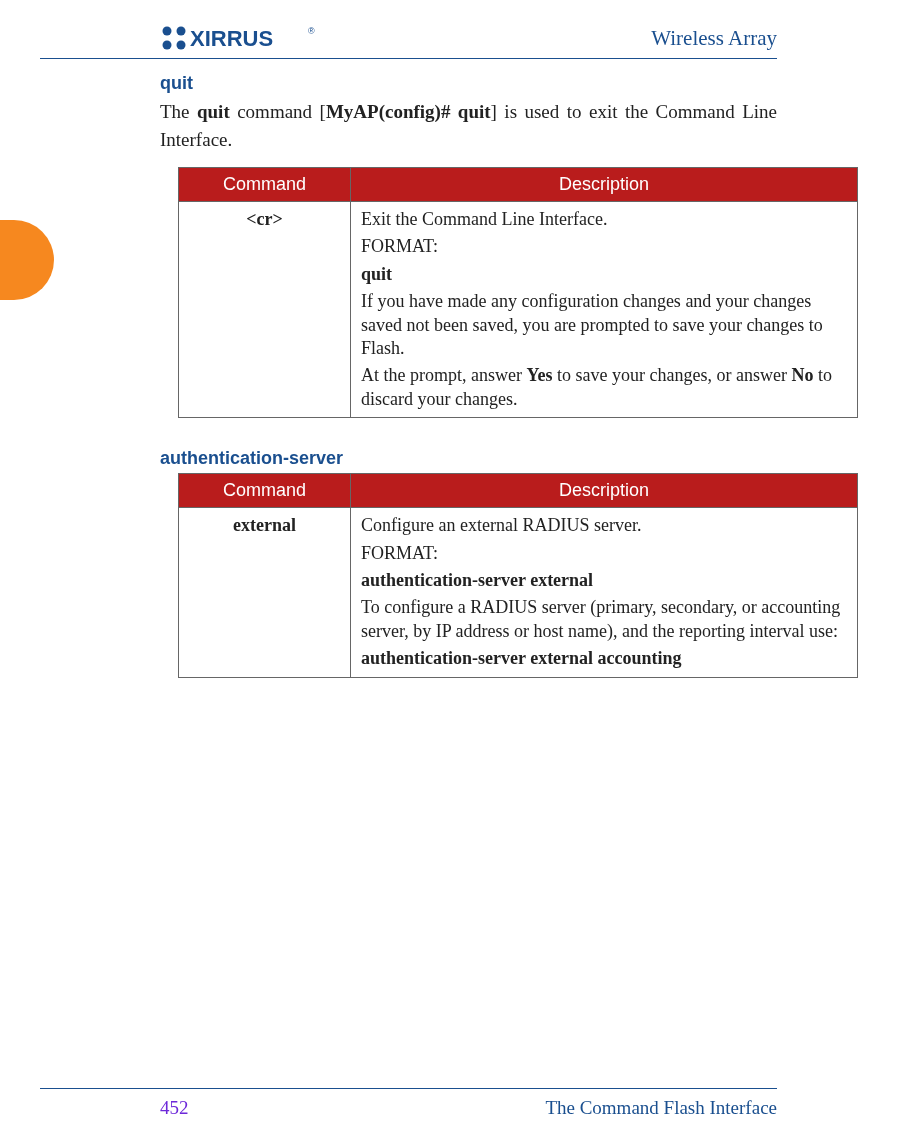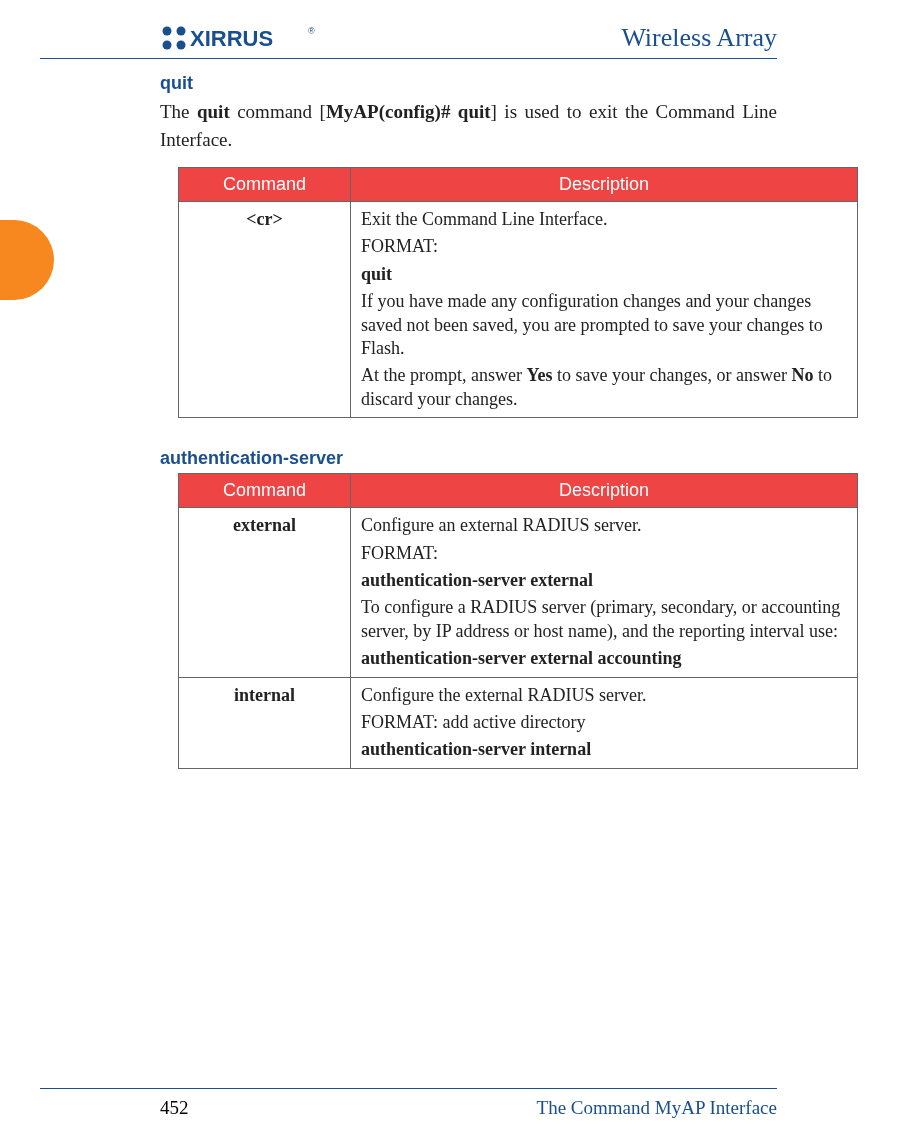--- a/index.html
+++ b/index.html
@@ -24,21 +24,21 @@
     height: 36px;
   }
   .logo {
     display: flex;
     align-items: center;
     gap: 2px;
     margin-left: 120px;
   }
   .header-title {
     color: #1a4f8f;
-    font-size: 26px;
+    font-size: 21px;
     font-family: "Palatino Linotype", Palatino, serif;
   }
   .header-underline {
     border-top: 1.5px solid #1a4f8f;
     margin-top: 2px;
   }
   .content {
     margin-left: 120px;
     margin-right: 0;
     margin-top: 14px;
@@ -67,21 +67,21 @@
     margin: 4px 0 14px 0;
   }
   .body-text b { font-weight: bold; }
   table.cmd-table {
     border-collapse: collapse;
     width: 680px;
     margin: 0 0 30px 18px;
     font-size: 18px;
   }
   table.cmd-table th {
-    background: #ef4444;
+    background: #b91c1c;
     color: #fff;
     font-weight: normal;
     font-family: Helvetica, Arial, sans-serif;
     font-size: 18px;
     padding: 6px 8px;
     border: 1px solid #666;
   }
   table.cmd-table th.col-cmd { width: 155px; }
   table.cmd-table td {
     border: 1px solid #666;
@@ -108,21 +108,21 @@
     position: absolute;
     bottom: 14px;
     left: 40px;
     right: 40px;
     display: flex;
     justify-content: space-between;
     align-items: center;
     font-size: 19px;
   }
   .page-num {
-    color: #000000;
+    color: #6d28d9;
     margin-left: 120px;
   }
   .footer-title {
     color: #1a4f8f;
     font-family: "Palatino Linotype", Palatino, serif;
   }
 </style>
 </head>
 <body>
 
@@ -184,32 +184,24 @@
       <tr>
         <td class="cmd-col">external</td>
         <td>
           <div class="desc-block">Configure an external RADIUS server.</div>
           <div class="desc-block">FORMAT:</div>
           <div class="desc-block"><b>authentication-server external</b></div>
           <div class="desc-block">To configure a RADIUS server (primary, secondary, or accounting server, by IP address or host name), and the reporting interval use:</div>
           <div class="desc-block"><b>authentication-server external accounting</b></div>
         </td>
       </tr>
-      <tr>
-        <td class="cmd-col">internal</td>
-        <td>
-          <div class="desc-block">Configure the external RADIUS server.</div>
-          <div class="desc-block">FORMAT: add active directory</div>
-          <div class="desc-block"><b>authentication-server internal</b></div>
-        </td>
-      </tr>
     </tbody>
       </table>
 
   </div>
 
   <div class="footer-line"></div>
   <div class="footer-row">
     <span class="page-num">452</span>
-    <span class="footer-title">The Command MyAP Interface</span>
+    <span class="footer-title">The Command Flash Interface</span>
   </div>
 
 </div>
 
 </body></html>

